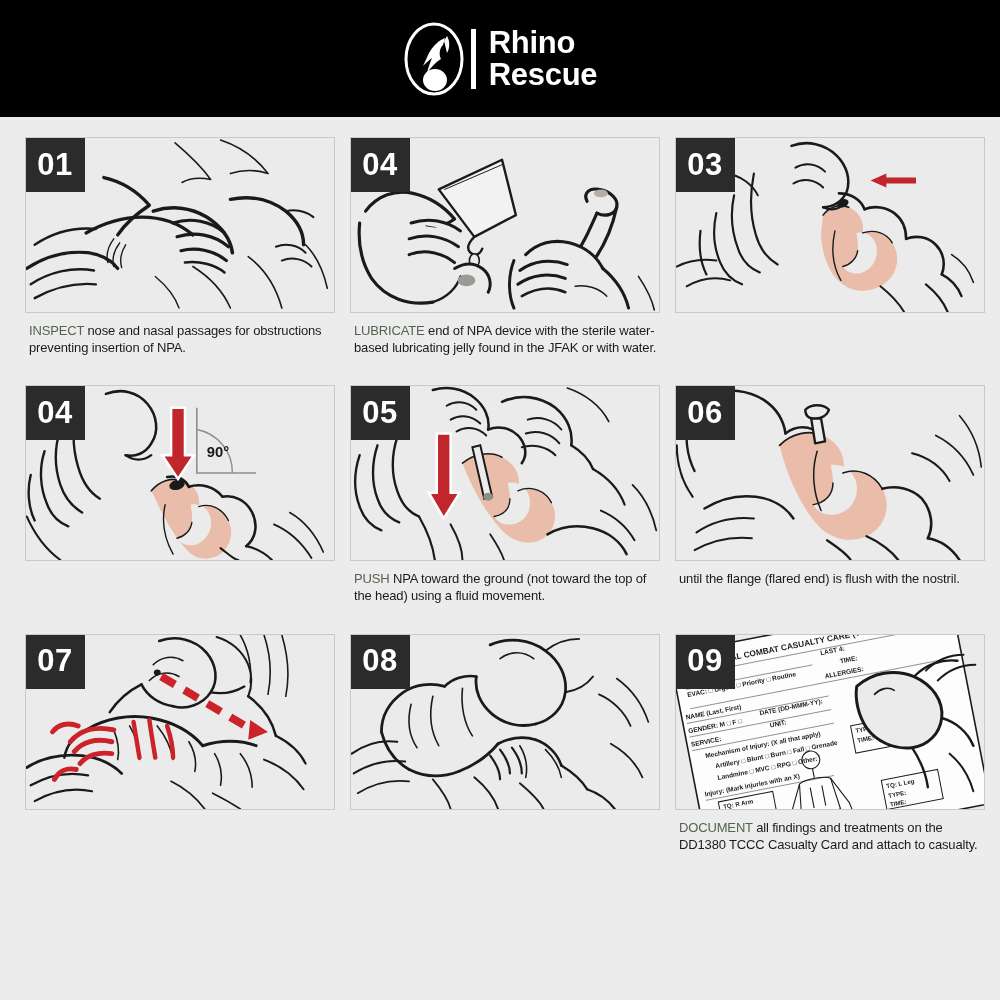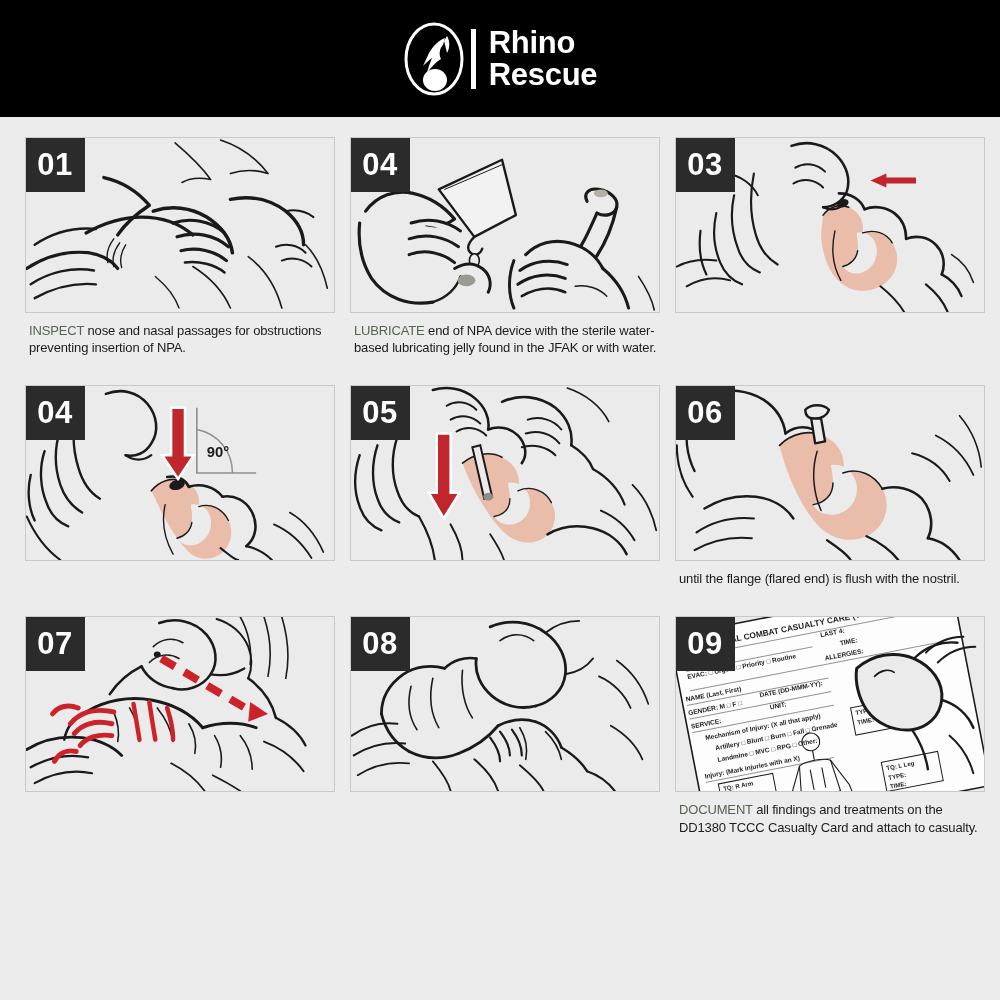--- a/index.html
+++ b/index.html
@@ -296,20 +296,23 @@
             <path d="M284 100 C296 112 304 128 308 146" stroke-width="1.8"></path>
           </g>
           <path d="M122 62 L130 60 L142 112 L134 114 Z" fill="#ebebeb" stroke="#1a1a1a" stroke-width="2"></path>
           <ellipse cx="138" cy="112" rx="5" ry="4" fill="#8e8e88"></ellipse>
 
           <g transform="translate(78,48)">
             <path d="M8 0 L22 0 L22 60 L31 60 L15 86 L0 60 L8 60 Z" fill="#c0262b" stroke="#fff" stroke-width="2.5"></path>
           </g>
         </svg>
         <div class="badge">05</div>
+      </div>
+      <div class="caption">
+        <span class="kw">PUSH</span><span> NPA toward the ground (not toward the top of the head) using a fluid movement.</span>
       </div>
     </div>
 
     <div class="panel">
       <div class="figure">
         <svg viewBox="0 0 310 176">
           <rect width="310" height="176" fill="#ebebeb"></rect>
           <path d="M104 60 C116 48 134 44 148 50 C164 57 172 72 168 88
                    C184 82 200 90 208 104 C218 122 210 144 192 152
                    C174 160 154 154 142 140 C124 120 110 86 104 60 Z" fill="#e9bda9" stroke="none"></path>

